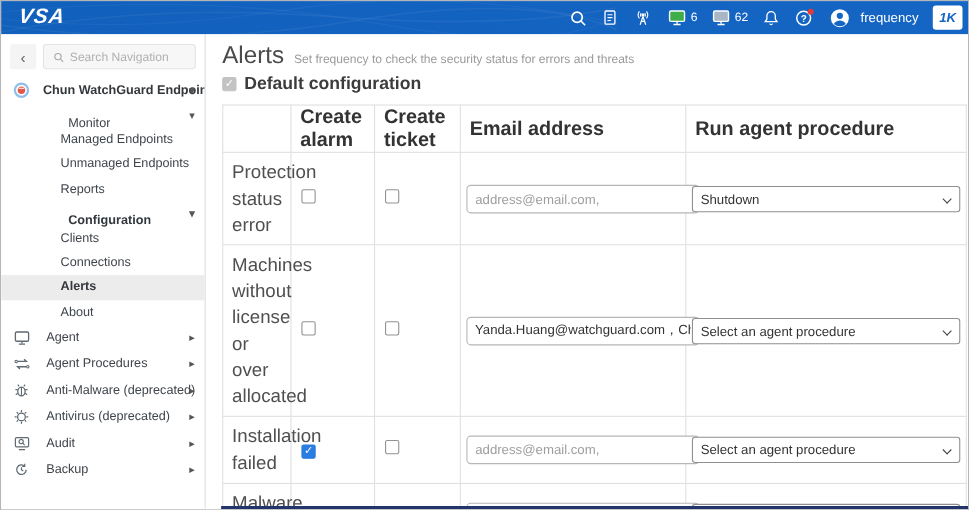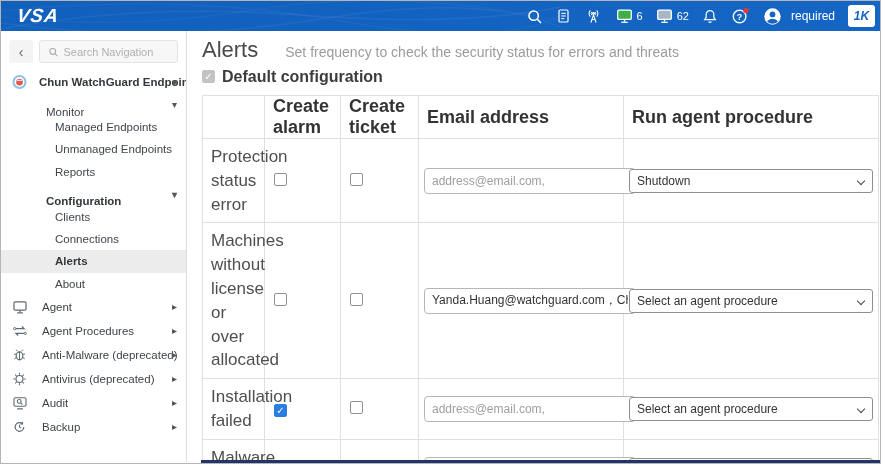--- a/index.html
+++ b/index.html
@@ -37,31 +37,31 @@
   .search-box input::placeholder { color:#b0b0b0; }
   .nav-item { position:relative; display:flex; align-items:center; height:22.4px;
               font-size:11.5px; color:#3f454b; cursor:pointer; }
   .nav-item.module { height:24px; }
   .nav-item.bold { font-weight:bold; color:#33383d; }
   .nav-item.active { background:#ececec; font-weight:bold; }
   .nav-item .item-icon { position:absolute; left:11px; top:50%; transform:translateY(-50%);
                          display:flex; }
   .nav-item .lbl { white-space:nowrap; overflow:hidden; }
   .nav-item.lv-org .lbl { padding-left:38px; }
-  .nav-item.lv-section .lbl { padding-left:45px;margin-top:14px; }
+  .nav-item.lv-section .lbl { padding-left:61px;margin-top:14px; }
   .nav-item.lv-leaf .lbl { padding-left:54px; }
   .nav-item.module .lbl { padding-left:41px; }
   .caret { position:absolute; right:9px; color:#555; font-size:10px; }
 
   
   .main { position:absolute; left:187px; top:30px; right:1px; bottom:0; background:#fff;
           padding:6px 0 0 14px; overflow:hidden; }
   .title-row { height:26px; display:flex; align-items:baseline; }
   .page-title { font-size:22px; font-weight:400; color:#4a4a4a; }
-  .page-subtitle { font-size:14px; color:#9b9b9b; margin-left:27px; }
+  .page-subtitle { font-size:11px; color:#9b9b9b; margin-left:9px; }
   .default-config { display:flex; align-items:center; gap:7px; margin-top:6px; height:15px;
                     cursor:default; }
   .default-config .lbl { font-size:16px; font-weight:bold; color:#3c3c3c; }
 
   .cbx { width:13px; height:13px; border:1px solid #919191; border-radius:2px; background:#fff;
          display:inline-flex; align-items:center; justify-content:center; flex:none;
          font-size:10px; color:#fff; line-height:1; cursor:pointer; }
   .cbx.checked { background:#2a7de1; border-color:#2a7de1; }
   .cbx.checked.disabled { background:#c3c3c3; border-color:#c3c3c3; cursor:default; }
 
@@ -160,21 +160,21 @@
             </svg>
           </div>
           <div class="top-icon">
             <svg width="19" height="19" viewBox="0 0 20 20">
               <circle cx="10" cy="10" r="8.6" fill="#fff"></circle>
               <circle cx="10" cy="7.8" r="3" fill="#1565c4"></circle>
               <path d="M4.3 15.6 a6.6 6.6 0 0 1 11.4 0 A8.6 8.6 0 0 1 4.3 15.6 z" fill="#1565c4"></path>
             </svg>
           </div>
         </div>
-      <span class="username">required</span>
+      <span class="username">frequency</span>
       <span class="brand-badge">1K</span>
     </div>
   </header>
 
   <aside class="sidebar">
     <div class="sidebar-top">
       <button class="collapse-btn">‹</button>
       <div class="search-box">
         <svg width="12" height="12" viewBox="0 0 20 20">
           <circle cx="9" cy="9" r="5.5" fill="none" stroke="#a9a9a9" stroke-width="2"></circle>

